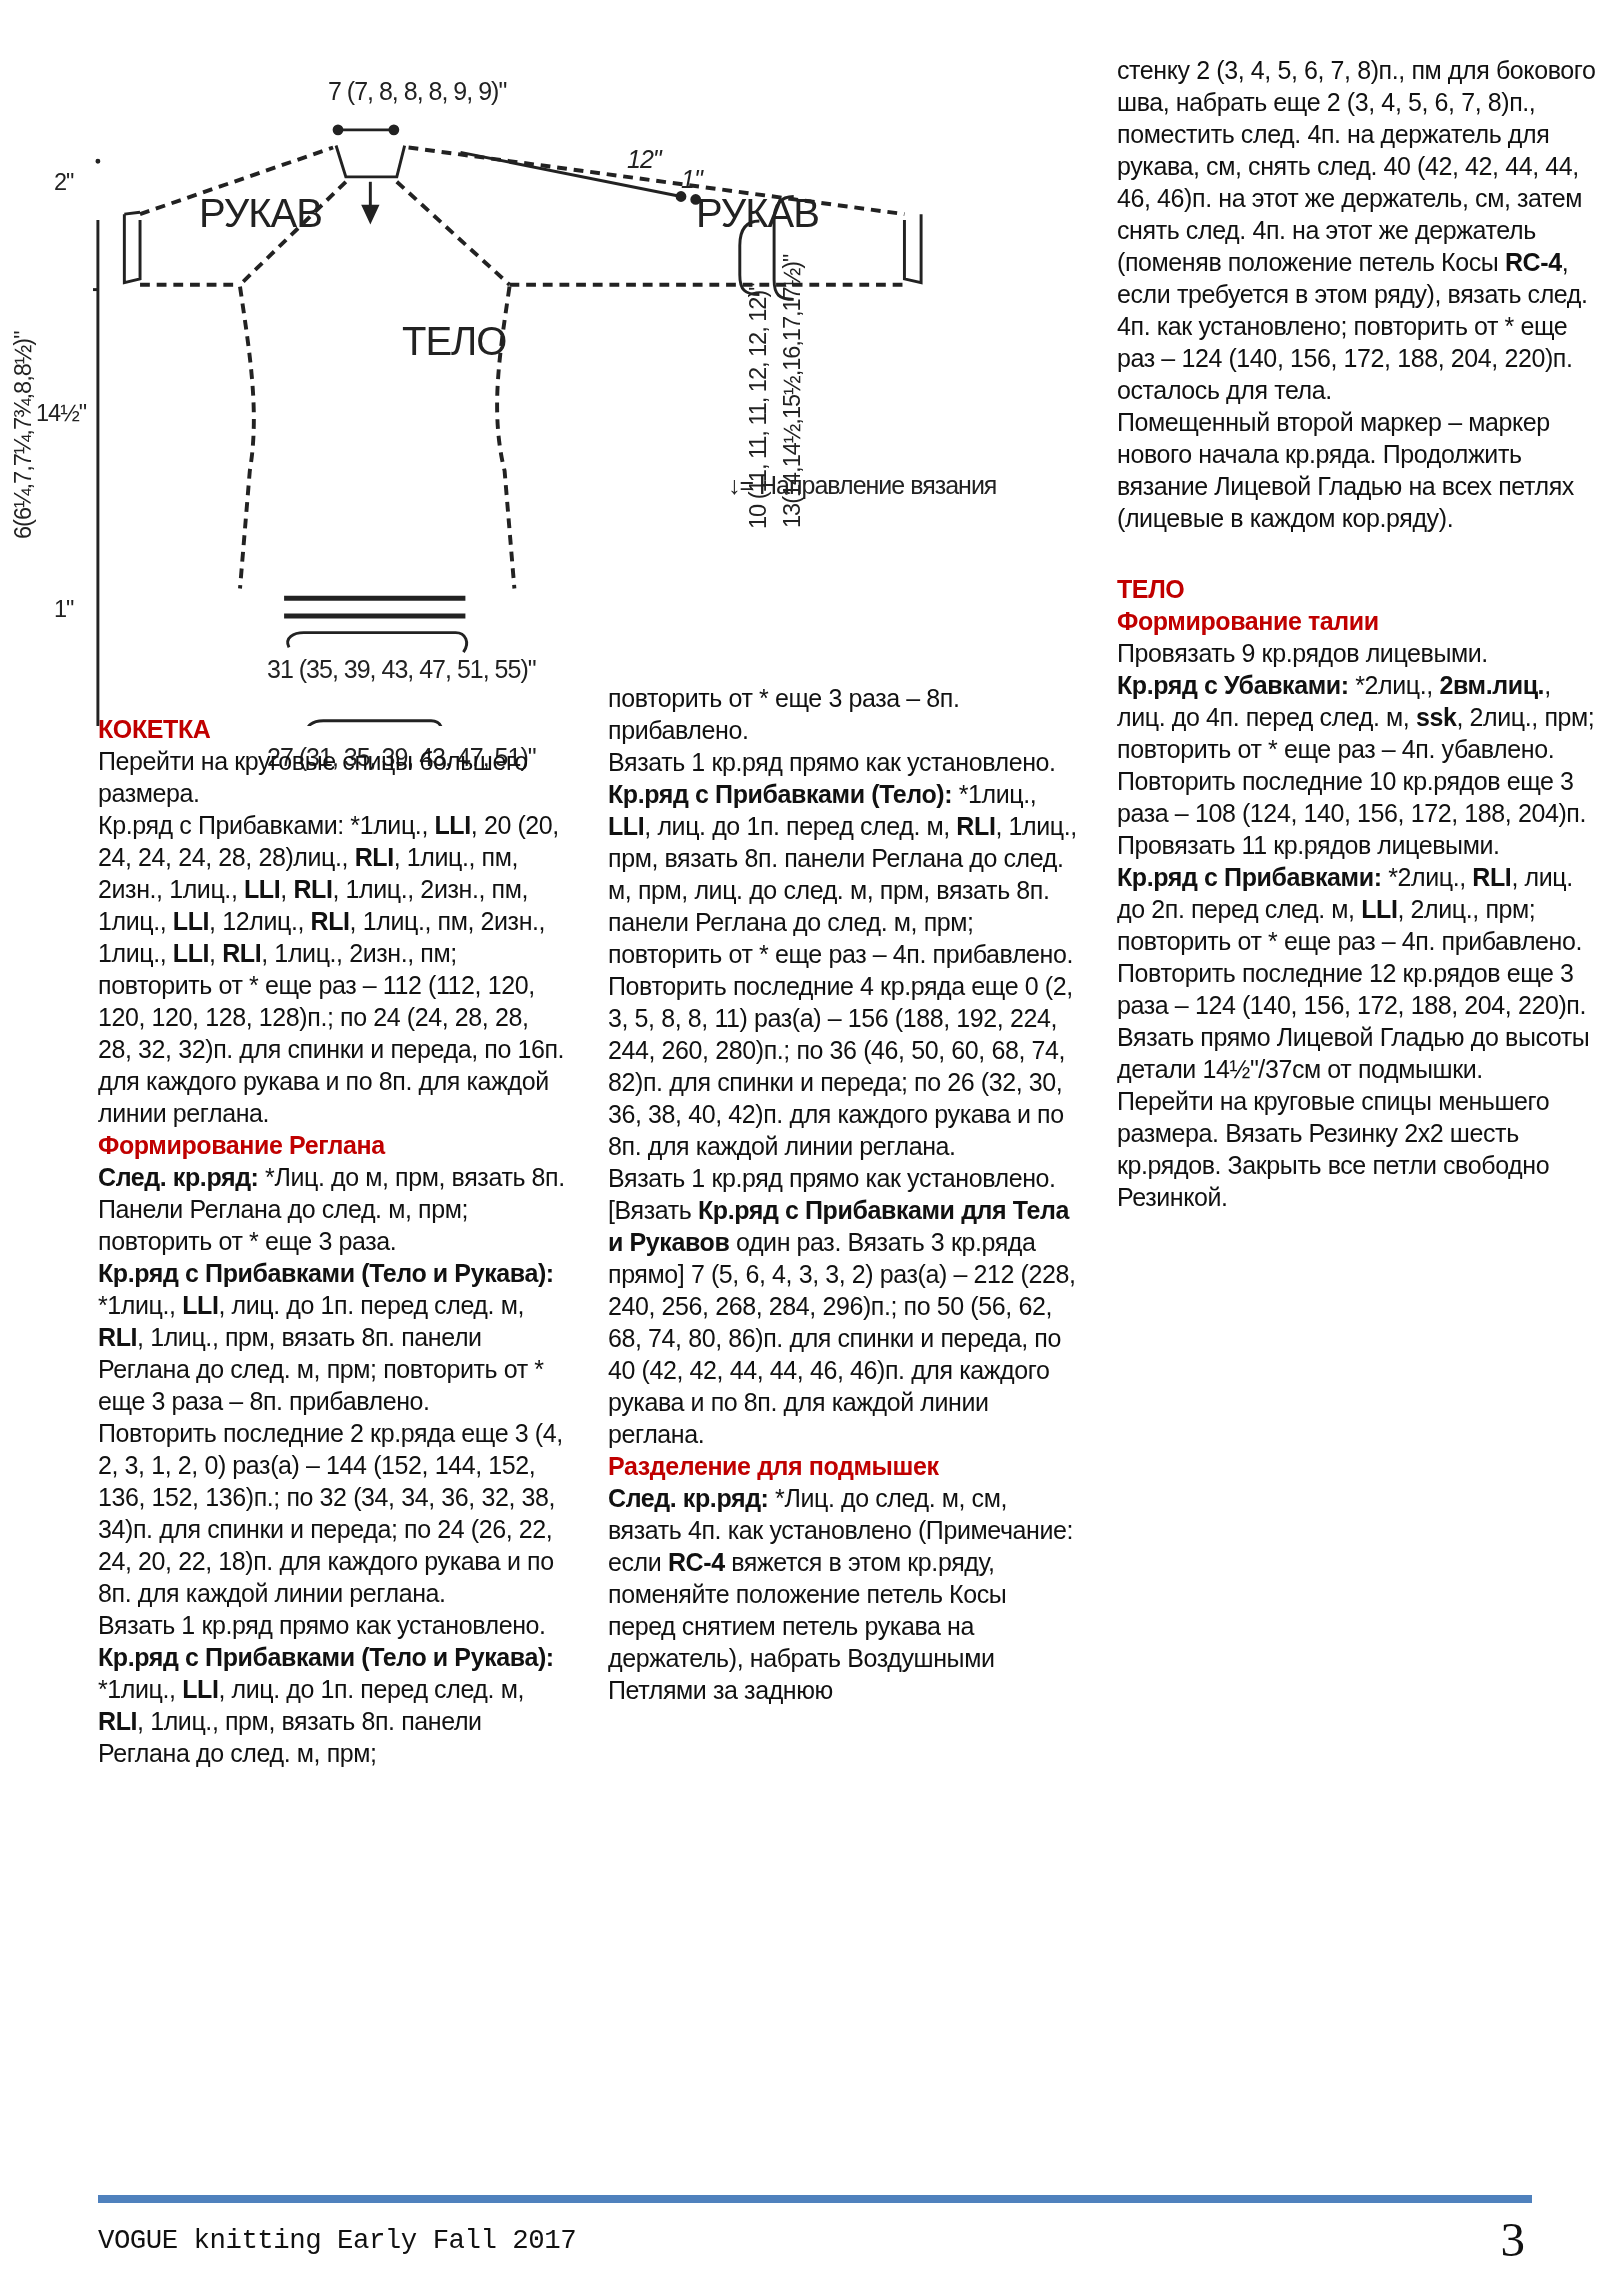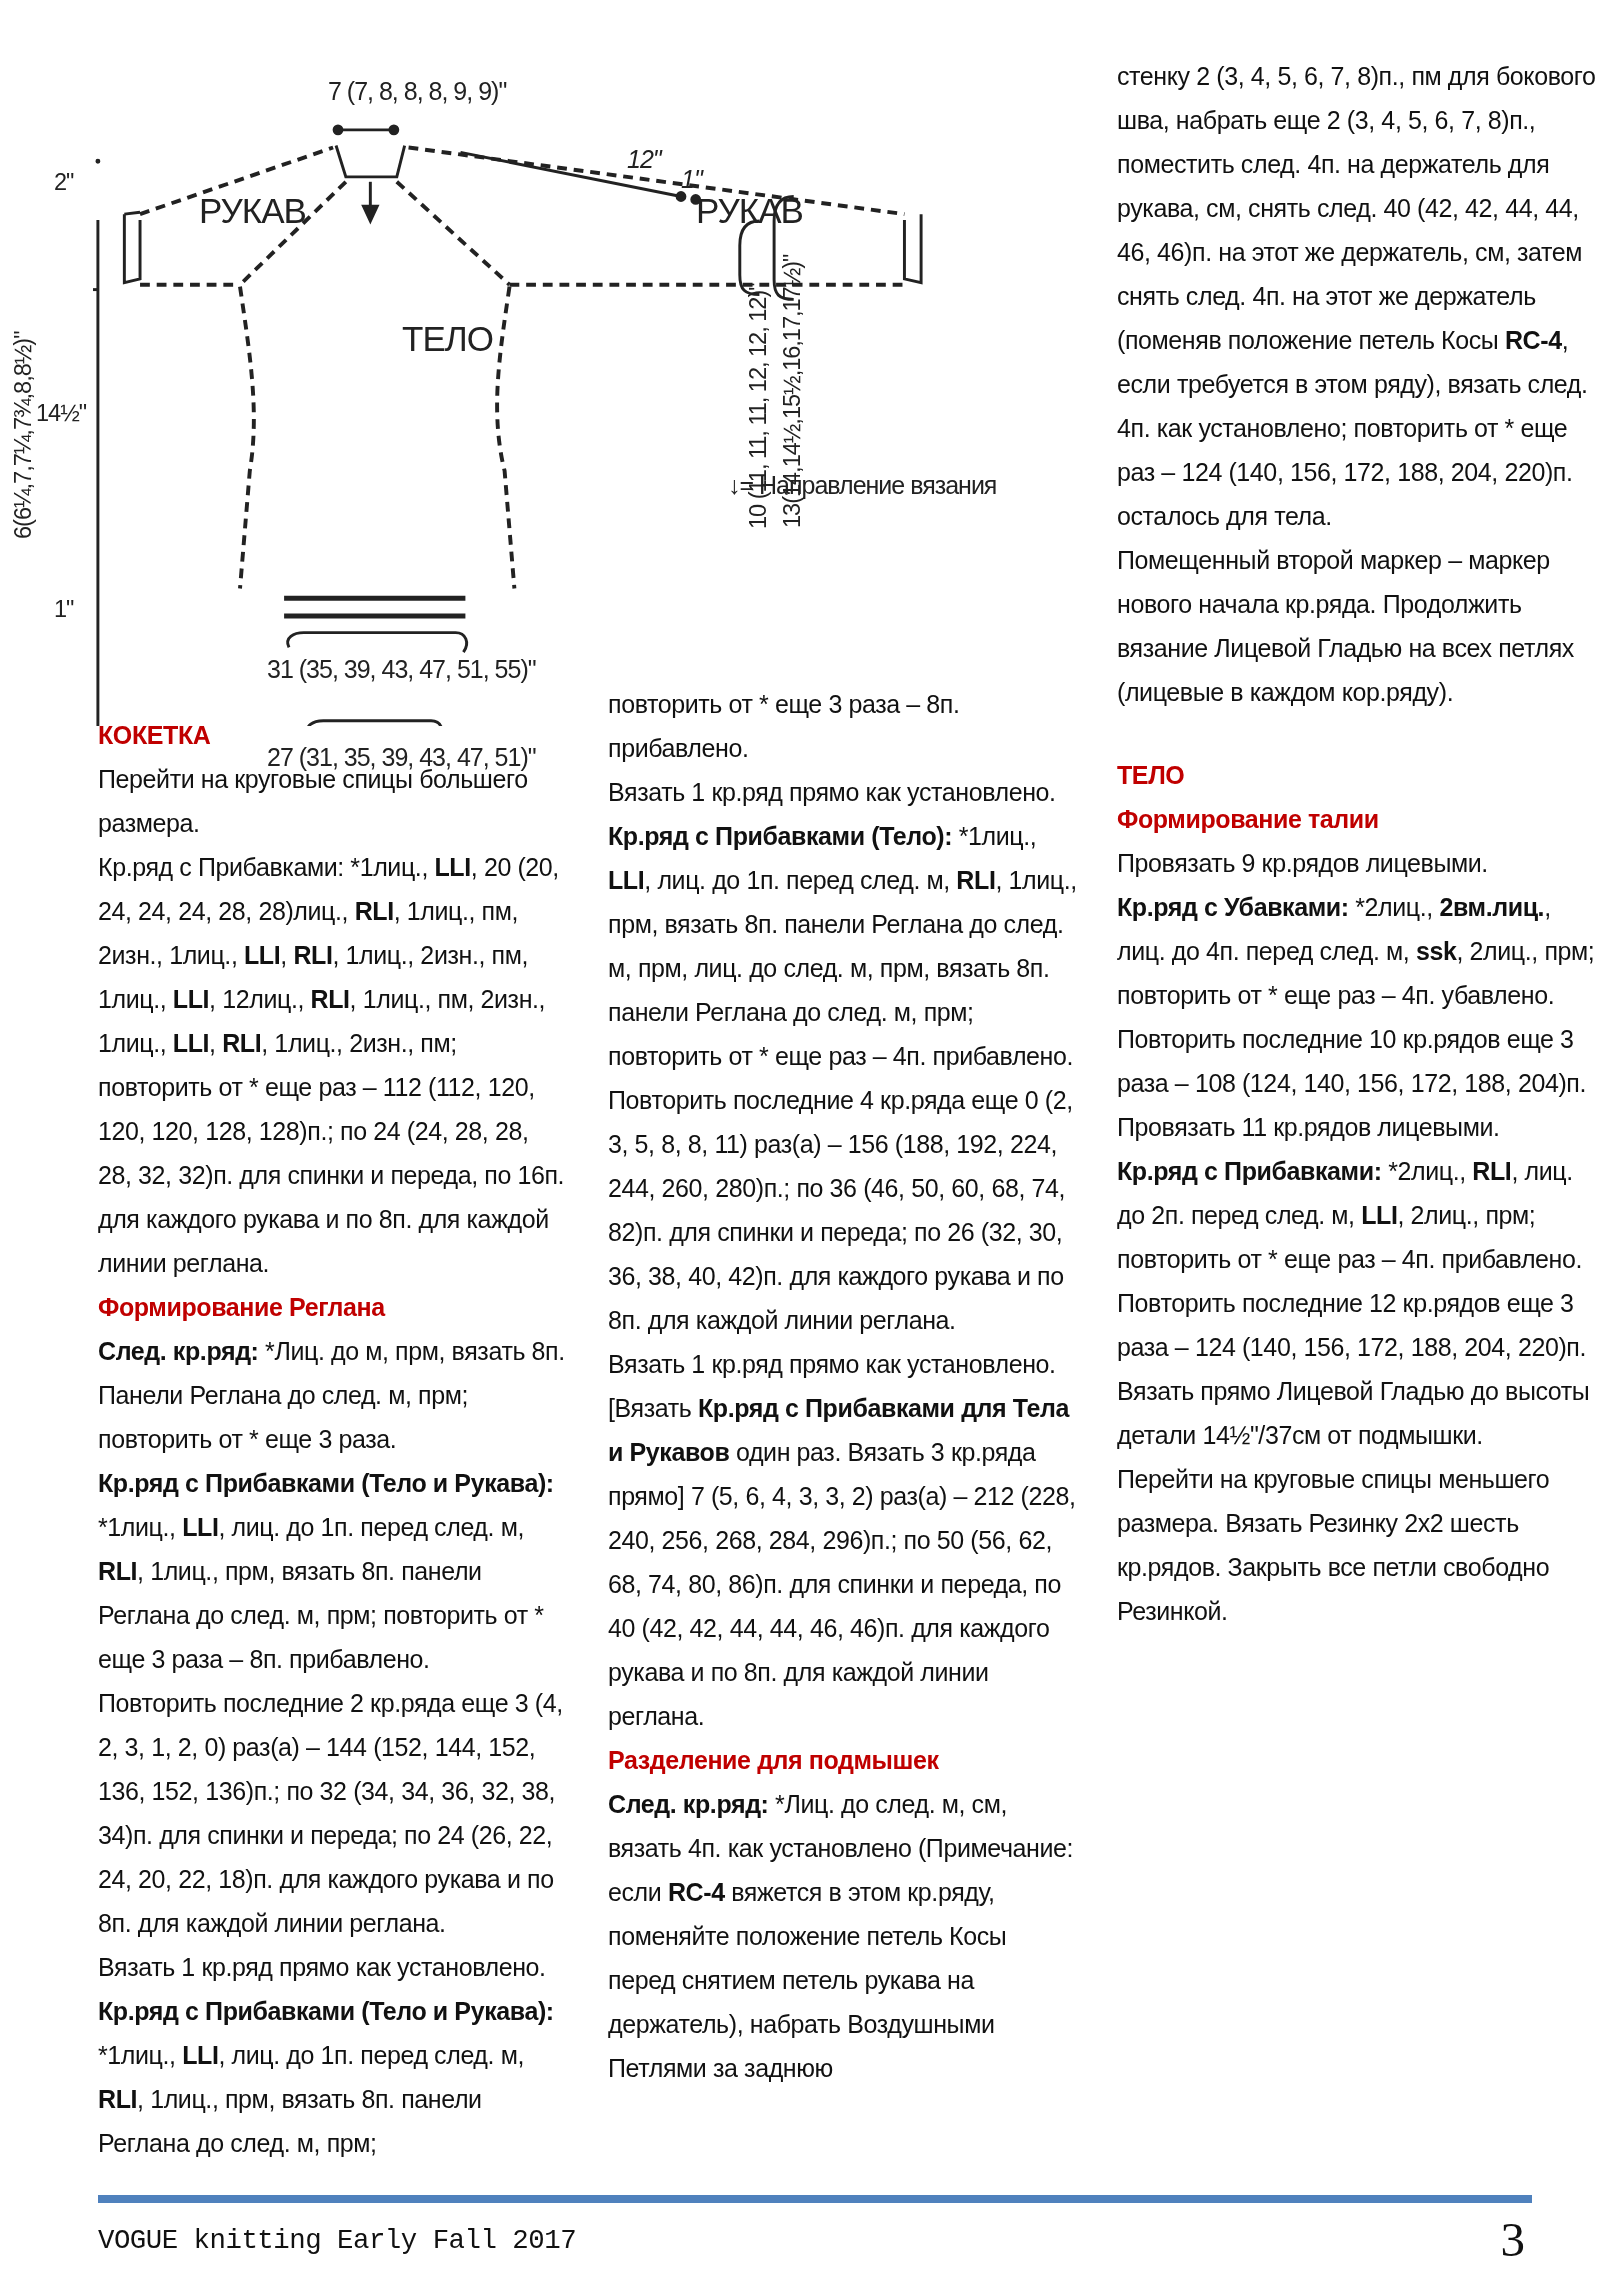--- a/index.html
+++ b/index.html
@@ -4,27 +4,27 @@
 <style>
   html, body { margin: 0; padding: 0; background: #ffffff; }
   body { width: 1620px; height: 2292px; position: relative; overflow: hidden;
          font-family: "Liberation Sans", sans-serif; color: #111; }
   .page { position: absolute; inset: 0; }
 
   
   .schematic { position: absolute; left: 93px; top: 59px; width: 980px; height: 667px; }
   .schematic svg { position: absolute; left: 0; top: 0; }
   .dlabel { position: absolute; font-family: "Liberation Sans", sans-serif; color: #222; white-space: nowrap; transform-origin: left top; font-stretch: condensed; }
-  .dlabel.big { font-size: 35px; letter-spacing: -1px; }
+  .dlabel.big { font-size: 40px; letter-spacing: -1px; }
   .dlabel.med { font-size: 25px; letter-spacing: -1px; }
   .dlabel.sm { font-size: 23.5px; letter-spacing: -1px; }
   .vert { transform: rotate(-90deg); }
 
   
-  .col { position: absolute; font-size: 25px; line-height: 44px; letter-spacing: -0.4px; }
+  .col { position: absolute; font-size: 25px; line-height: 32px; letter-spacing: -0.4px; }
   .col1 { left: 98px; top: 713px; width: 470px; }
   .col2 { left: 608px; top: 682px; width: 470px; }
   .col3 { left: 1117px; top: 54px; width: 480px; }
   .col p { margin: 0; }
   .h-red { color: #c00000; font-weight: bold; }
   .gap { height: 39px; }
   b { font-weight: bold; }
 
   
   .footer-rule { position: absolute; left: 98px; top: 2195px; width: 1434px; height: 7.8px; background: #4f81bd; }

